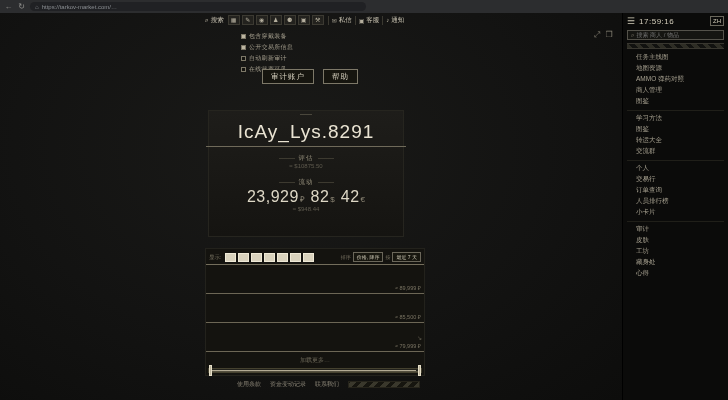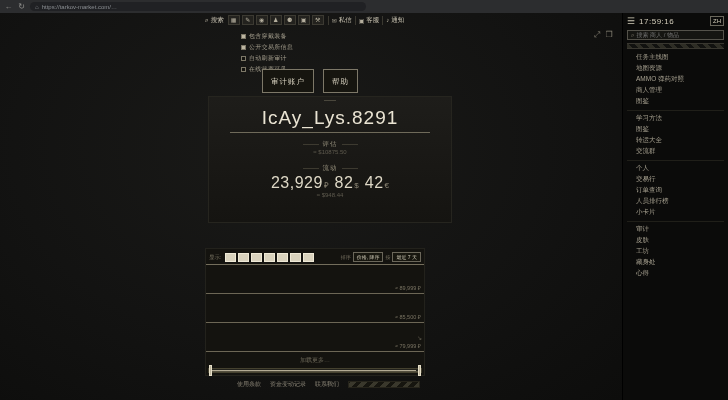--- a/index.html
+++ b/index.html
@@ -31,25 +31,25 @@
 
   
   .opts{position:absolute;top:19px;left:241px;display:flex;flex-direction:column;gap:2px}
   .cb{display:flex;align-items:center;gap:3px;cursor:default}
   .cb-box{width:5px;height:5px;border:1px solid #7d7868;background:#14130f;position:relative;flex:0 0 auto}
   .cb-box.checked{background:#bdb6a2}
   .cb-label{font-size:6px;color:#a59f8e;letter-spacing:.3px}
 
   
   .actions{position:absolute;top:56px;left:262px;display:flex;gap:9px}
-  .btn{height:24px;padding:0 8px;background:#16150f;border:1px solid #7d7868;color:#d9d3c1;
+  .btn{height:15px;padding:0 8px;background:#16150f;border:1px solid #7d7868;color:#d9d3c1;
     font-size:7.5px;line-height:13px;letter-spacing:1px;cursor:pointer}
 
   
-  .card{position:absolute;top:83px;left:208px;width:244px;height:127px;
+  .card{position:absolute;top:97px;left:208px;width:196px;height:127px;
     background:linear-gradient(#1e1d1a,#151411);border:1px solid #262era;border:1px solid #26251f;
     display:flex;flex-direction:column;align-items:center;padding-top:3px}
   .card-notch{width:12px;height:1px;background:#4a473c;margin-bottom:6px}
   .pname{font-size:19px;color:#eae4d3;letter-spacing:1px;white-space:nowrap}
   .pname-rule{width:200px;height:1px;background:#6f6a5a;margin:3px 0 4px}
   .stat{display:flex;flex-direction:column;align-items:center;margin-top:3px}
   .stat-label{display:flex;align-items:center;gap:4px;font-size:6.5px;color:#97917d;letter-spacing:1px}
   .stat-label::before,.stat-label::after{content:"";width:16px;height:1px;background:#3d3a30}
   .stat-parts{display:flex;align-items:baseline;gap:6px;margin-top:1px}
   .num{font-size:16px;color:#ded8c6;letter-spacing:.5px}

